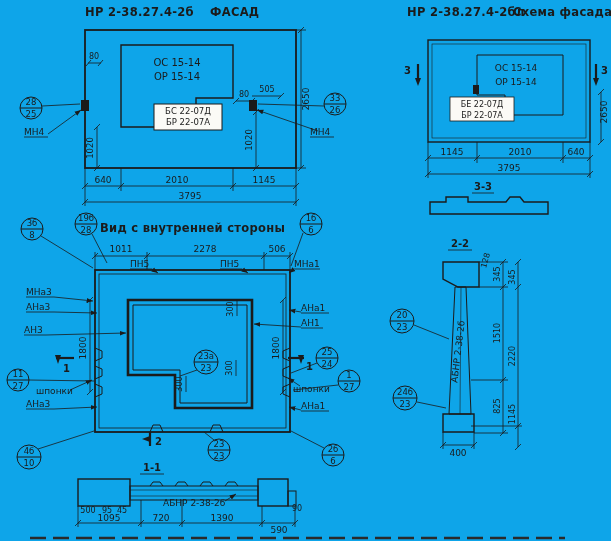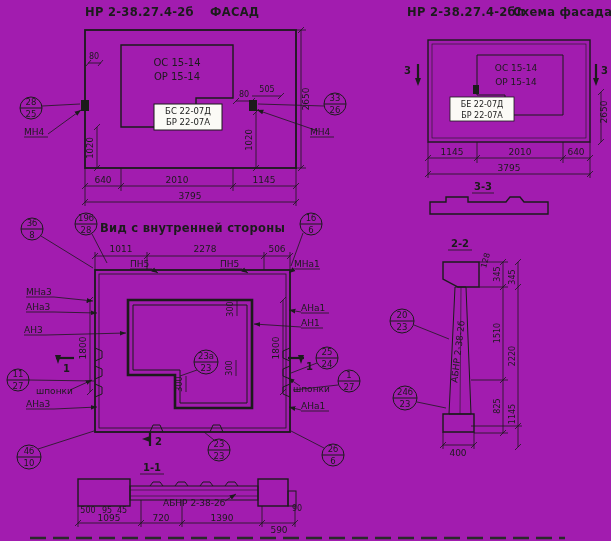--- a/index.html
+++ b/index.html
@@ -1,16 +1,16 @@
 <!DOCTYPE html>
 <html><head>
 <meta charset="utf-8">
 <style>
   html,body{margin:0;padding:0;background:#e8e6e0;}
-  .page{position:relative;width:611px;height:541px;background:#a21caf;overflow:hidden;}
+  .page{position:relative;width:611px;height:541px;background:#0ea5e9;overflow:hidden;}
   svg{position:absolute;left:0;top:0;}
   svg text{font-family:"DejaVu Sans",sans-serif;fill:#1b1b1b;}
   .ttl{font-size:11.5px;font-weight:bold;letter-spacing:.3px;}
   .t10{font-size:10px;}
   .t9{font-size:9px;}
   .t85{font-size:8.5px;}
   .t8{font-size:8px;}
   .b{font-weight:bold;}
   .mid{text-anchor:middle;}
   .s{fill:none;stroke:#1b1b1b;}

